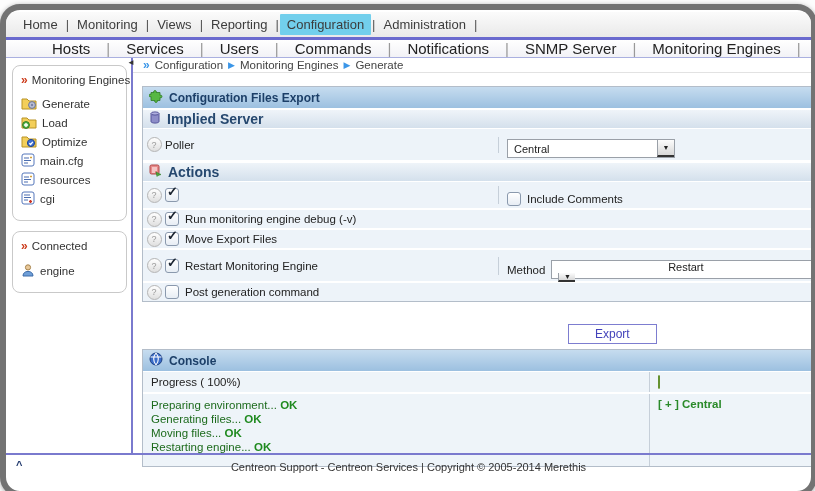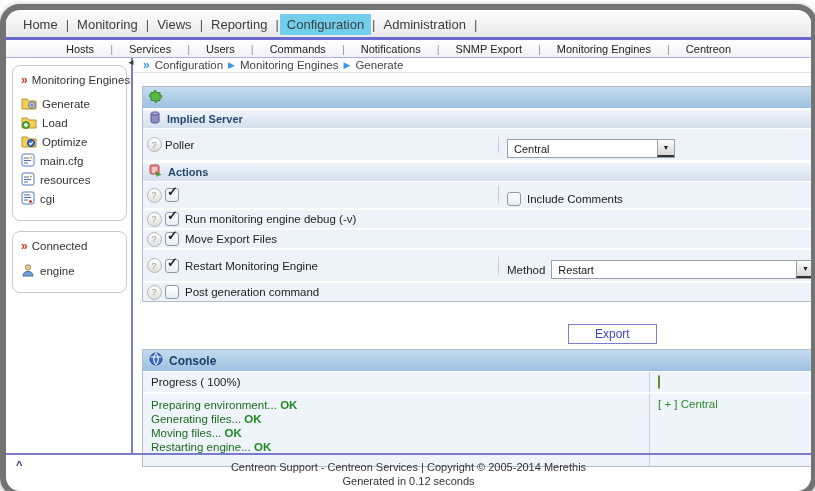--- a/index.html
+++ b/index.html
@@ -8,21 +8,21 @@
 
   
   .topnav{height:25px;display:flex;align-items:center;padding-left:10px;
           background:linear-gradient(#fbfbfb,#e9e9e9);font-size:13px;color:#3c3c3c;margin-top:2px;}
   .topnav .item{padding:3px 7px;cursor:default;white-space:nowrap;}
   .topnav .item.active{background:#72cfec;border-radius:1px;}
   .topnav .sep{color:#555;margin:0 1px;}
   .topnav .sep::after{content:"|";}
 
   
-  .subnav{height:17px;display:flex;align-items:center;padding-left:44px;font-size:11px;color:#222;
+  .subnav{height:17px;display:flex;align-items:center;padding-left:30px;font-size:15px;color:#222;
           border-top:3px solid #6a6ace;border-bottom:1px solid #aab0e0;background:linear-gradient(#ffffff,#f2f2f6);}
   .subnav .item{padding:0 16px;white-space:nowrap;}
   .subnav .sep{color:#999;}
   .subnav .sep::after{content:"|";}
 
   
   .mainrow{display:flex;height:395px;}
   .sidebar{width:125px;flex:0 0 125px;padding-top:4px;}
   .sidebox{border:1px solid #c9c9c9;border-radius:8px;margin:3px 4px 10px 6px;padding:7px 6px 10px 8px;background:#fff;}
   .sidehead{font-size:11.5px;color:#333;margin-bottom:9px;white-space:nowrap;}
@@ -39,56 +39,56 @@
   .bc-arrow{color:#3b96e8;font-size:9px;}
   .bc-item{cursor:pointer;}
 
   
   .panel{margin:13px 8px 0 9px;border:1px solid #b3bdc9;background:#edf3f9;}
   .panel-head{height:21px;display:flex;align-items:center;gap:6px;padding-left:6px;
               background:linear-gradient(#c6dcef,#9cc0e0);border-bottom:1px solid #fff;}
   .panel-head .title{font-size:12px;font-weight:bold;color:#1c3f68;}
   .sect-head{height:18px;display:flex;align-items:center;gap:6px;padding-left:6px;
              background:linear-gradient(#eff4f9,#d4e0ec);border-bottom:1px solid #fff;border-top:1px solid #fff;}
-  .sect-head .title{font-size:11px;font-weight:bold;color:#26486f;}
+  .sect-head .title{font-size:14px;font-weight:bold;color:#26486f;}
   .frow{display:flex;align-items:center;min-height:18px;border-bottom:2px solid #fff;background:#edf3f9;font-size:11.5px;color:#222;}
   .frow:last-child{border-bottom:none;}
   .cell-help{flex:0 0 22px;display:flex;justify-content:center;}
   .cell-left{flex:0 0 355px;display:flex;align-items:center;gap:6px;padding:2px 0;}
   .cell-left.bordered{border-right:1px solid #c6cfd9;}
   .cell-right{flex:1;display:flex;align-items:center;gap:6px;padding:10px 0 2px 8px;}
   .help{width:13px;height:13px;border-radius:50%;border:1px solid #b5b5b5;color:#9a9a9a;font-size:9px;
         display:flex;align-items:center;justify-content:center;background:linear-gradient(#fff,#dfdfdf);cursor:pointer;}
 
   .cb{width:12px;height:12px;border:1px solid #8a99ad;border-radius:3px;background:linear-gradient(#ffffff,#e7edf4);
       position:relative;display:inline-block;box-shadow:inset 0 1px 1px rgba(255,255,255,.8);cursor:pointer;}
   .cb.checked::after{content:"\2713";position:absolute;top:-5px;left:1px;font-size:13px;font-weight:bold;color:#1b2430;}
 
   .select{display:inline-flex;align-items:center;justify-content:space-between;height:17px;background:#fff;
           border:1px solid #9aa0a8;font-size:11px;color:#222;padding-left:6px;cursor:pointer;}
   .select .arrow-btn{width:16px;align-self:stretch;border-left:1px solid #9aa0a8;border-bottom:2px solid #333;
           background:linear-gradient(#fcfcfc,#d8d8d8);display:flex;align-items:center;justify-content:center;font-size:7px;color:#222;}
   .sel-poller{width:160px;}
-  .sel-method{width:255px;}
+  .sel-method{width:255px;flex-direction:column;}
 
   .export-zone{height:55px;display:flex;align-items:flex-start;padding-top:22px;}
   .btn-export{margin-left:435px;padding:2px 26px;background:#fff;border:1px solid #7d7dd0;color:#4343bb;
               font-size:12px;font-family:"Liberation Sans",sans-serif;cursor:pointer;}
 
   
   .console-wrap{margin:5px 8px 0 9px;border:1px solid #b3bdc9;background:#000000;}
   .crow{display:flex;border-bottom:2px solid #fff;background:#eef4f9;font-size:11.5px;color:#222;}
   .crow:last-child{border-bottom:none;}
   .ccell-left{flex:0 0 498px;padding:4px 0 0 8px;border-right:1px solid #c6cfd9;}
   .ccell-right{flex:1;padding:4px 8px;}
   .progressbar{width:118px;height:12px;border:1px solid #659231;border-radius:3px;overflow:hidden;background:#dff0c8;margin-top:1px;}
   .progressfill{height:100%;background:repeating-linear-gradient(45deg,#9ed450 0 6px,#b6e273 6px 12px);}
   .logline{color:#1d6b1d;line-height:14px;}
   .logline b{color:#1f8a1f;}
-  .target{color:#2a8a2a;font-weight:normal;}
+  .target{color:#2a8a2a;font-weight:bold;}
 
   
   .footer{border-top:2px solid #7a7ace;position:relative;padding:5px 0 8px 0;text-align:center;
           font-size:11px;color:#333;line-height:14px;}
   .caret{position:absolute;left:10px;top:3px;color:#223a6e;font-weight:bold;font-size:11px;cursor:pointer;}
 </style>
 </head>
 <body>
 
 <div class="window">
@@ -112,21 +112,21 @@
     <span class="item">Hosts</span>
       <span class="sep"></span>
     <span class="item">Services</span>
       <span class="sep"></span>
     <span class="item">Users</span>
       <span class="sep"></span>
     <span class="item">Commands</span>
       <span class="sep"></span>
     <span class="item">Notifications</span>
       <span class="sep"></span>
-    <span class="item">SNMP Export</span>
+    <span class="item">SNMP Server</span>
       <span class="sep"></span>
     <span class="item">Monitoring Engines</span>
       <span class="sep"></span>
     <span class="item">Centreon</span>
   </div>
 
   <div class="mainrow">
 
     <div class="sidebar">
       <div class="sidebox">
@@ -207,20 +207,21 @@
         <span class="bc-item">Monitoring Engines</span>
         <span class="bc-arrow">▶</span>
         <span class="bc-item">Generate</span>
       </div>
 
       <div class="panel">
         <div class="panel-head">
           <span><svg width="14" height="14" viewBox="0 0 14 14">
                 <path d="M2 5h3c-1.6-2.6 3.6-2.6 2 0h4v3c2.6-1.6 2.6 3.6 0 2v3H8c1.6 2.6-3.6 2.6-2 0H2V9c-2.6 1.6-2.6-3.6 0-2z" fill="#57b843" stroke="#2f7a24" stroke-width=".8" transform="translate(0,-1.5)"></path>
               </svg></span>
+          <span class="title">Configuration Files Export</span>
         </div>
 
         <div class="sect-head">
           <span><svg width="12" height="13" viewBox="0 0 12 13">
                 <path d="M2 2.5v8c0 .9 1.8 1.6 4 1.6s4-.7 4-1.6v-8" fill="#8d8dc8" stroke="#55559a"></path>
                 <ellipse cx="6" cy="2.5" rx="4" ry="1.6" fill="#aeaede" stroke="#55559a"></ellipse>
               </svg></span>
           <span class="title">Implied Server</span>
         </div>
 
@@ -342,16 +343,15 @@
             <span class="target">[ + ] Central</span>
           </span>
         </div>
       </div>
     </div>
   </div>
 
   <div class="footer">
     <span class="caret">^</span>
     <div>Centreon Support - Centreon Services | Copyright © 2005-2014 Merethis</div>
-    <div>Generated in 0.12 seconds</div>
   </div>
 
 </div>
 
 </body></html>

